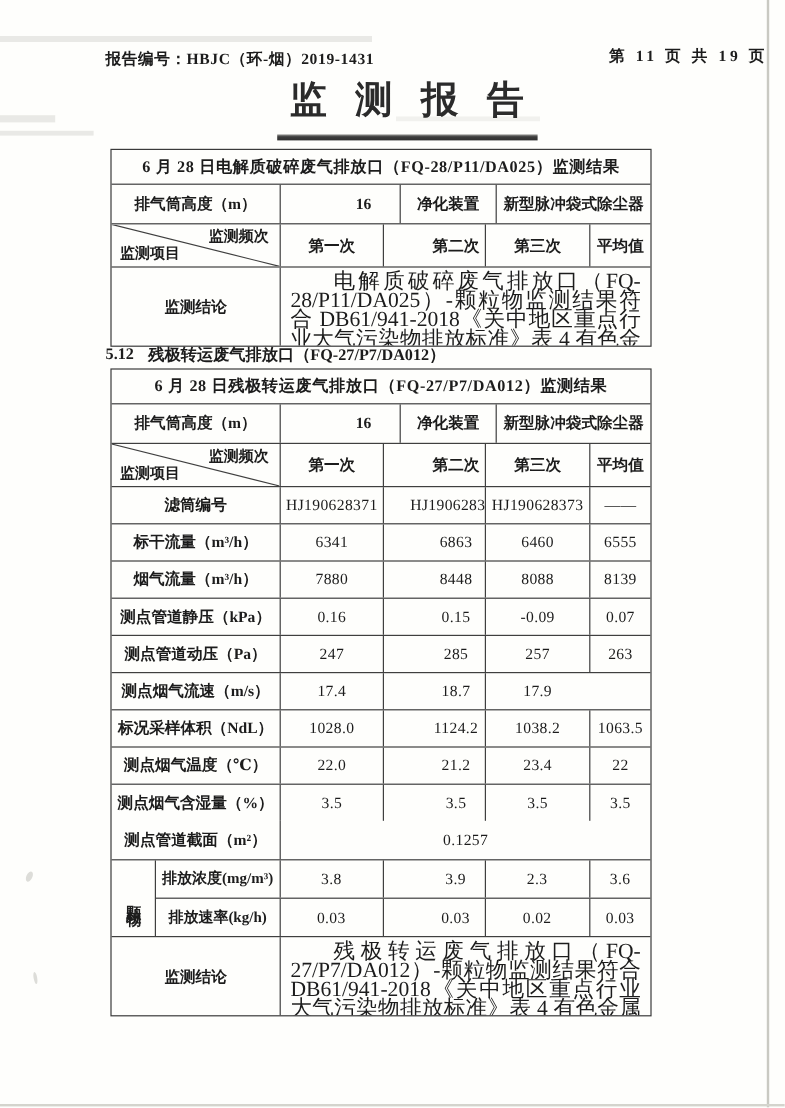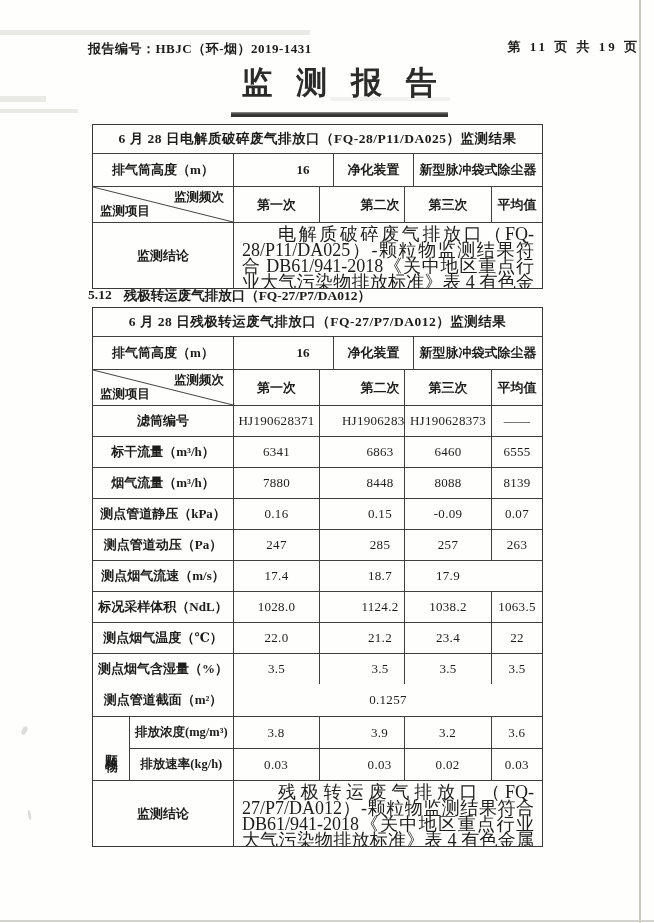--- a/index.html
+++ b/index.html
@@ -233,21 +233,21 @@
     <div class="td w-v4 num">0.1257</div>
   </div>
 
   <div class="tr" style="height:64px;">
     <div class="td pm-label">颗粒物</div>
     <div class="pm-right">
       <div class="pm-sub">
         <div class="td pm-param lbl">排放浓度(mg/m³)</div>
         <div class="td w-v1 num">3.8</div>
         <div class="td w-v2 num">3.9</div>
-        <div class="td w-v3 num">3.2</div>
+        <div class="td w-v3 num">2.3</div>
         <div class="td w-v4 num">3.6</div>
       </div>
       <div class="pm-sub">
         <div class="td pm-param lbl">排放速率(kg/h)</div>
         <div class="td w-v1 num">0.03</div>
         <div class="td w-v2 num">0.03</div>
         <div class="td w-v3 num">0.02</div>
         <div class="td w-v4 num">0.03</div>
       </div>
     </div>

